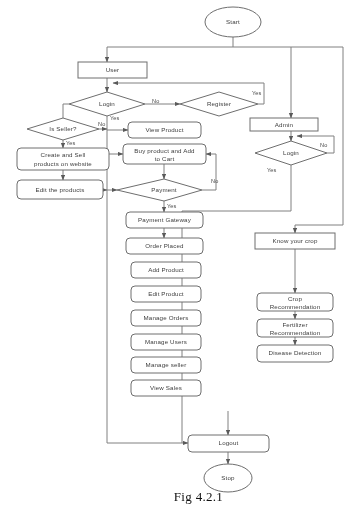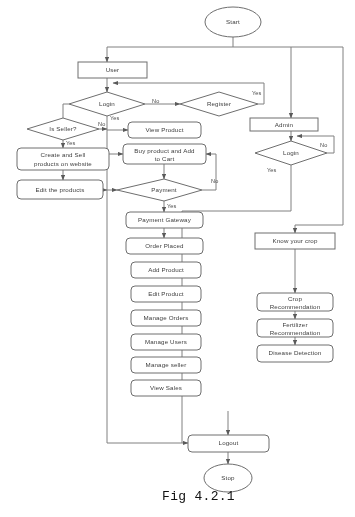--- a/index.html
+++ b/index.html
@@ -47,21 +47,21 @@
     font-size: 5.6px;
     fill: #4a4a4a;
     letter-spacing: 0.1px;
   }
   .caption {
     position: absolute;
     left: 0;
     right: 0;
     top: 489px;
     text-align: center;
-    font-family: Liberation Mono, monospace;
+    font-family: Liberation Serif, serif;
     font-size: 13px;
     color: #111111;
     letter-spacing: 0.3px;
     padding-left: 42px;
   }
 </style>
 </head>
 <body>
 
 <div id="flow-wrap">

